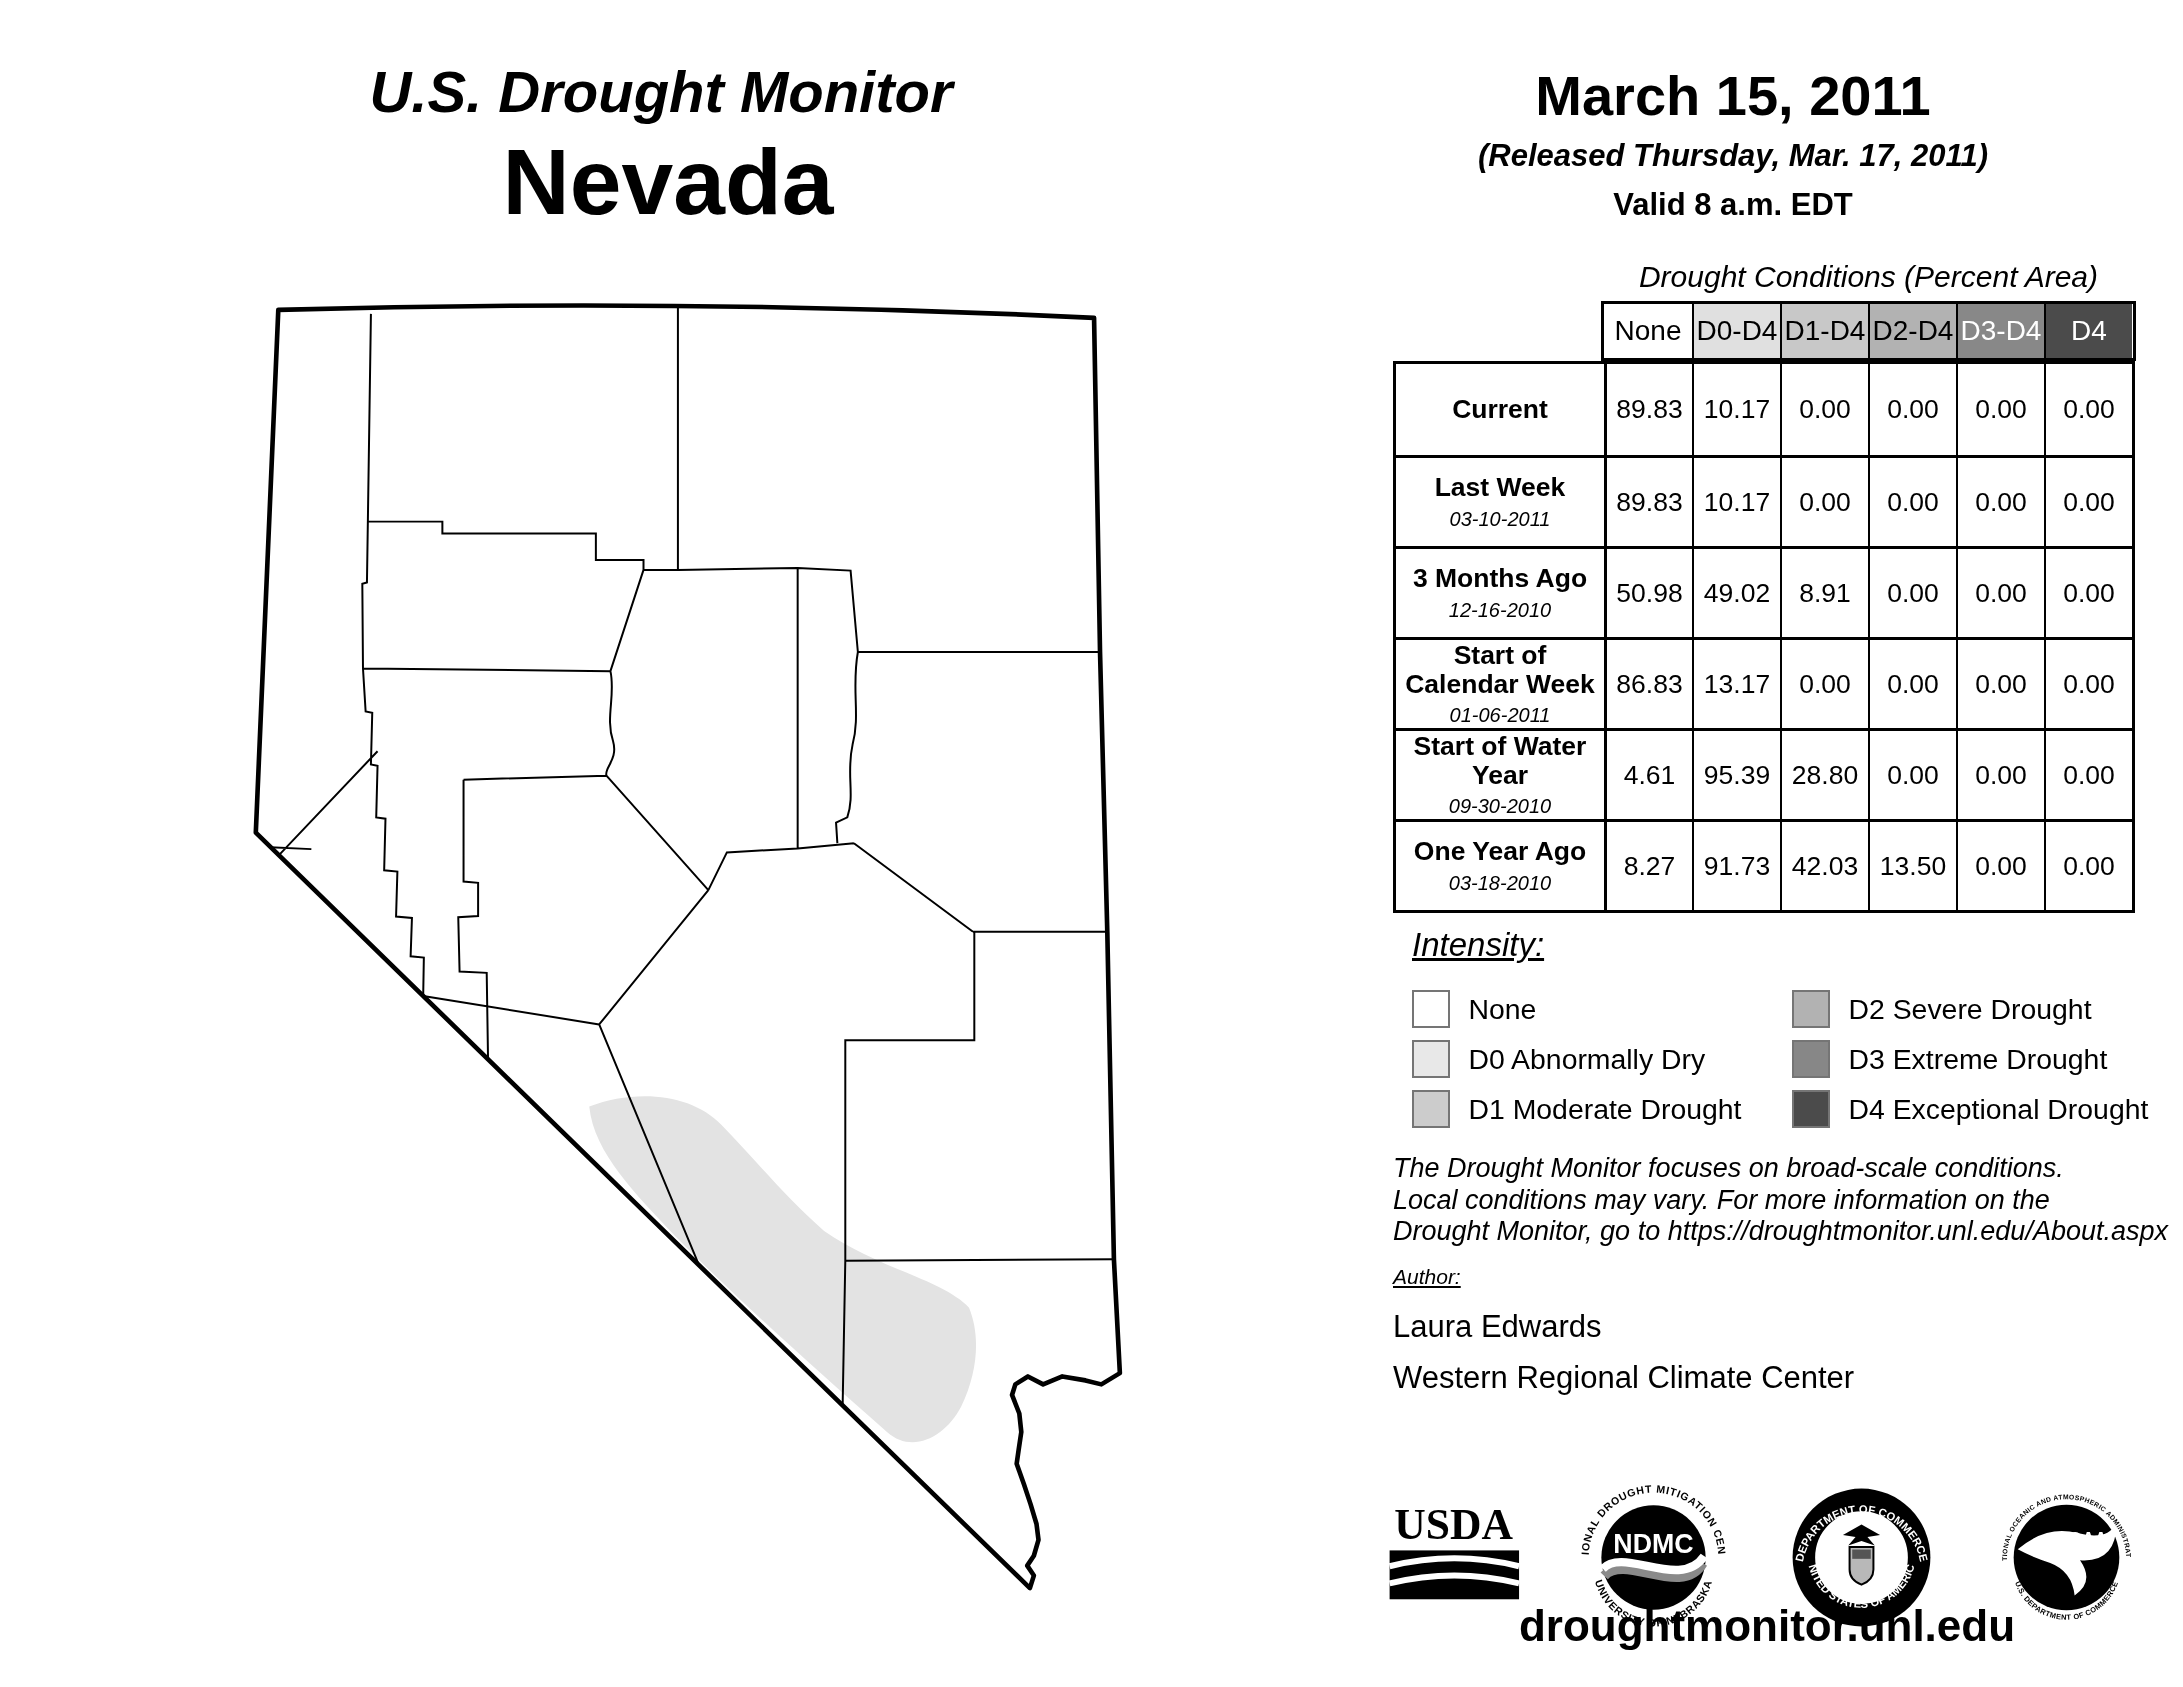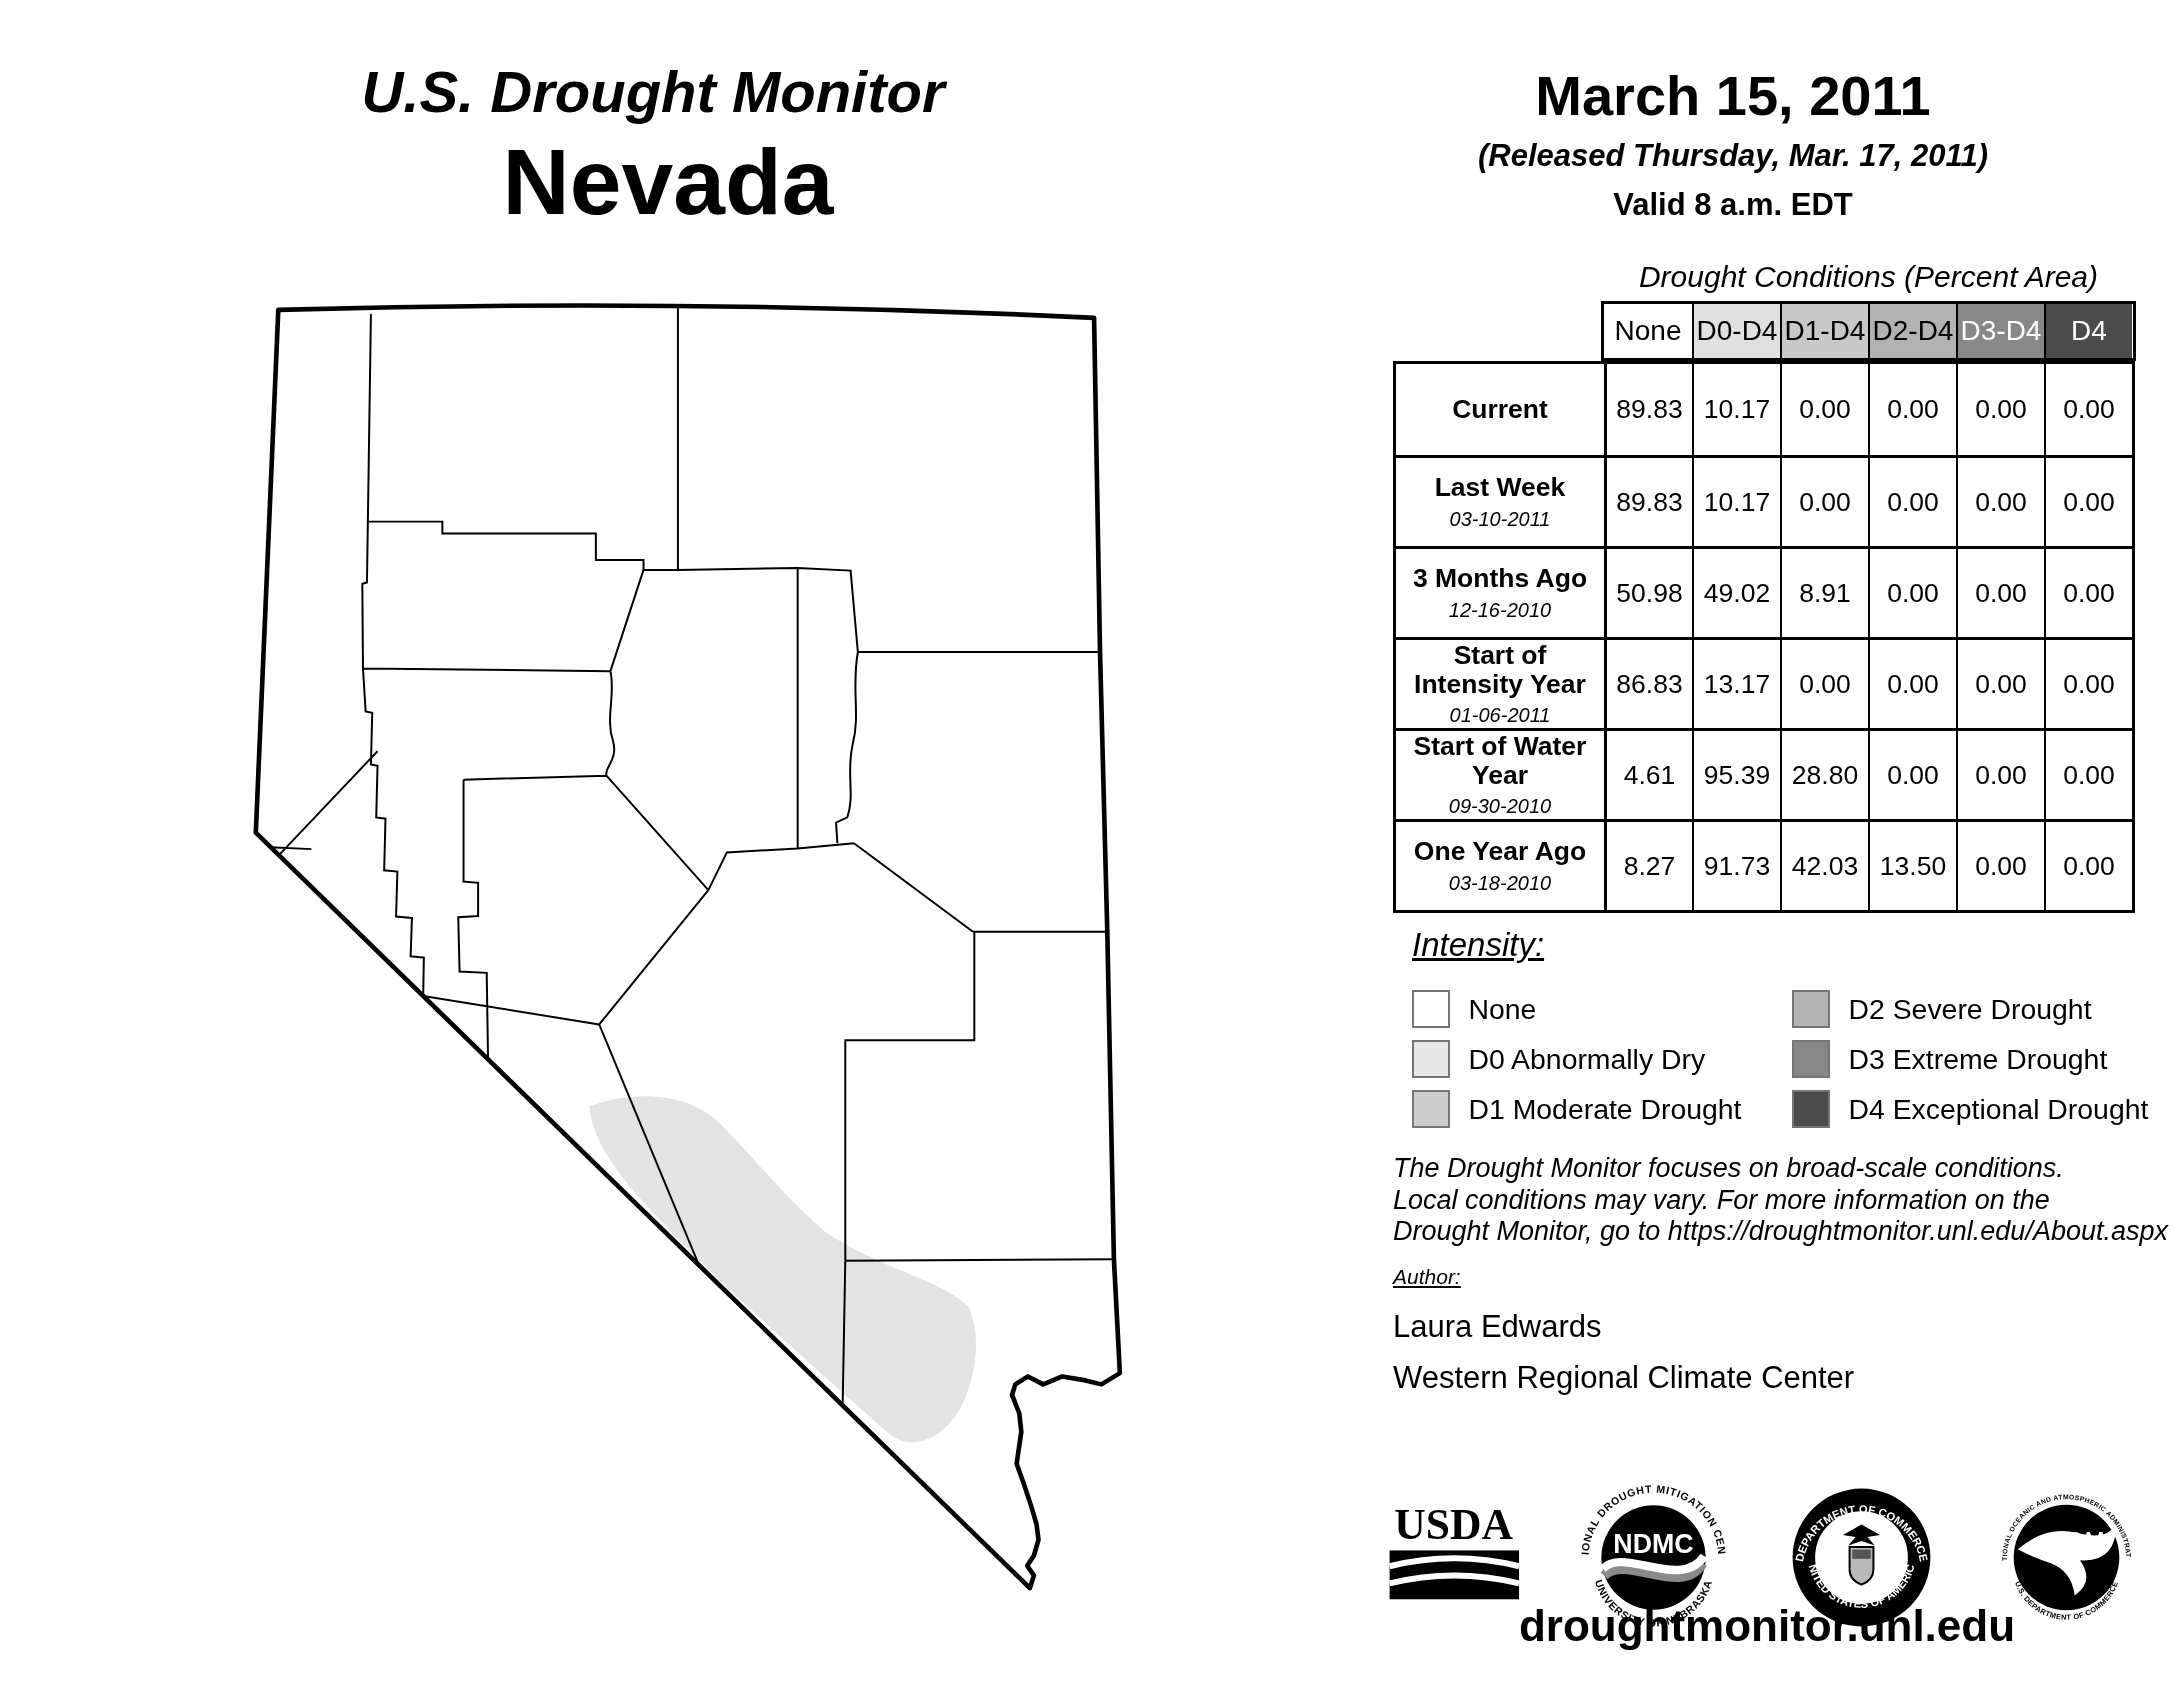--- a/index.html
+++ b/index.html
@@ -1,21 +1,21 @@
 <!DOCTYPE html>
 <html style="font-size:10.6px"><head>
 <meta charset="utf-8">
 <style>
   html,body{margin:0;padding:0;background:#fff;}
   body{width:2183px;height:1687px;position:relative;overflow:hidden;
        font-family:"Liberation Sans",sans-serif;color:#000;}
   .abs{position:absolute;}
 
   
-  .t1{left:236px;top:58px;width:834px;text-align:center;
+  .t1{left:244px;top:58px;width:834px;text-align:center;
       font-size:58px;font-weight:bold;font-style:italic;}
   .t2{left:251px;top:129px;width:834px;text-align:center;
       font-size:93px;font-weight:bold;}
   .map{left:245px;top:298px;width:887px;height:1310px;}
   .cl{fill:none;stroke:#000;stroke-width:3;}
   .state{fill:none;stroke:#000;stroke-width:7;stroke-linejoin:round;}
 
   
   .d1{left:1336px;top:63px;width:794px;text-align:center;font-size:56px;font-weight:bold;}
   .d2{left:1336px;top:138px;width:794px;text-align:center;font-size:31px;font-weight:bold;font-style:italic;}
@@ -157,21 +157,21 @@
         <div class="ld">12-16-2010</div>
       </div>
       <div class="dc c0">50.98</div>
       <div class="dc">49.02</div>
       <div class="dc">8.91</div>
       <div class="dc">0.00</div>
       <div class="dc">0.00</div>
       <div class="dc">0.00</div>
 
       <div class="lbl">
-        <div class="lt">Start of Intensity Year</div>
+        <div class="lt">Start of Calendar Week</div>
         <div class="ld">01-06-2011</div>
       </div>
       <div class="dc c0">86.83</div>
       <div class="dc">13.17</div>
       <div class="dc">0.00</div>
       <div class="dc">0.00</div>
       <div class="dc">0.00</div>
       <div class="dc">0.00</div>
 
       <div class="lbl">

